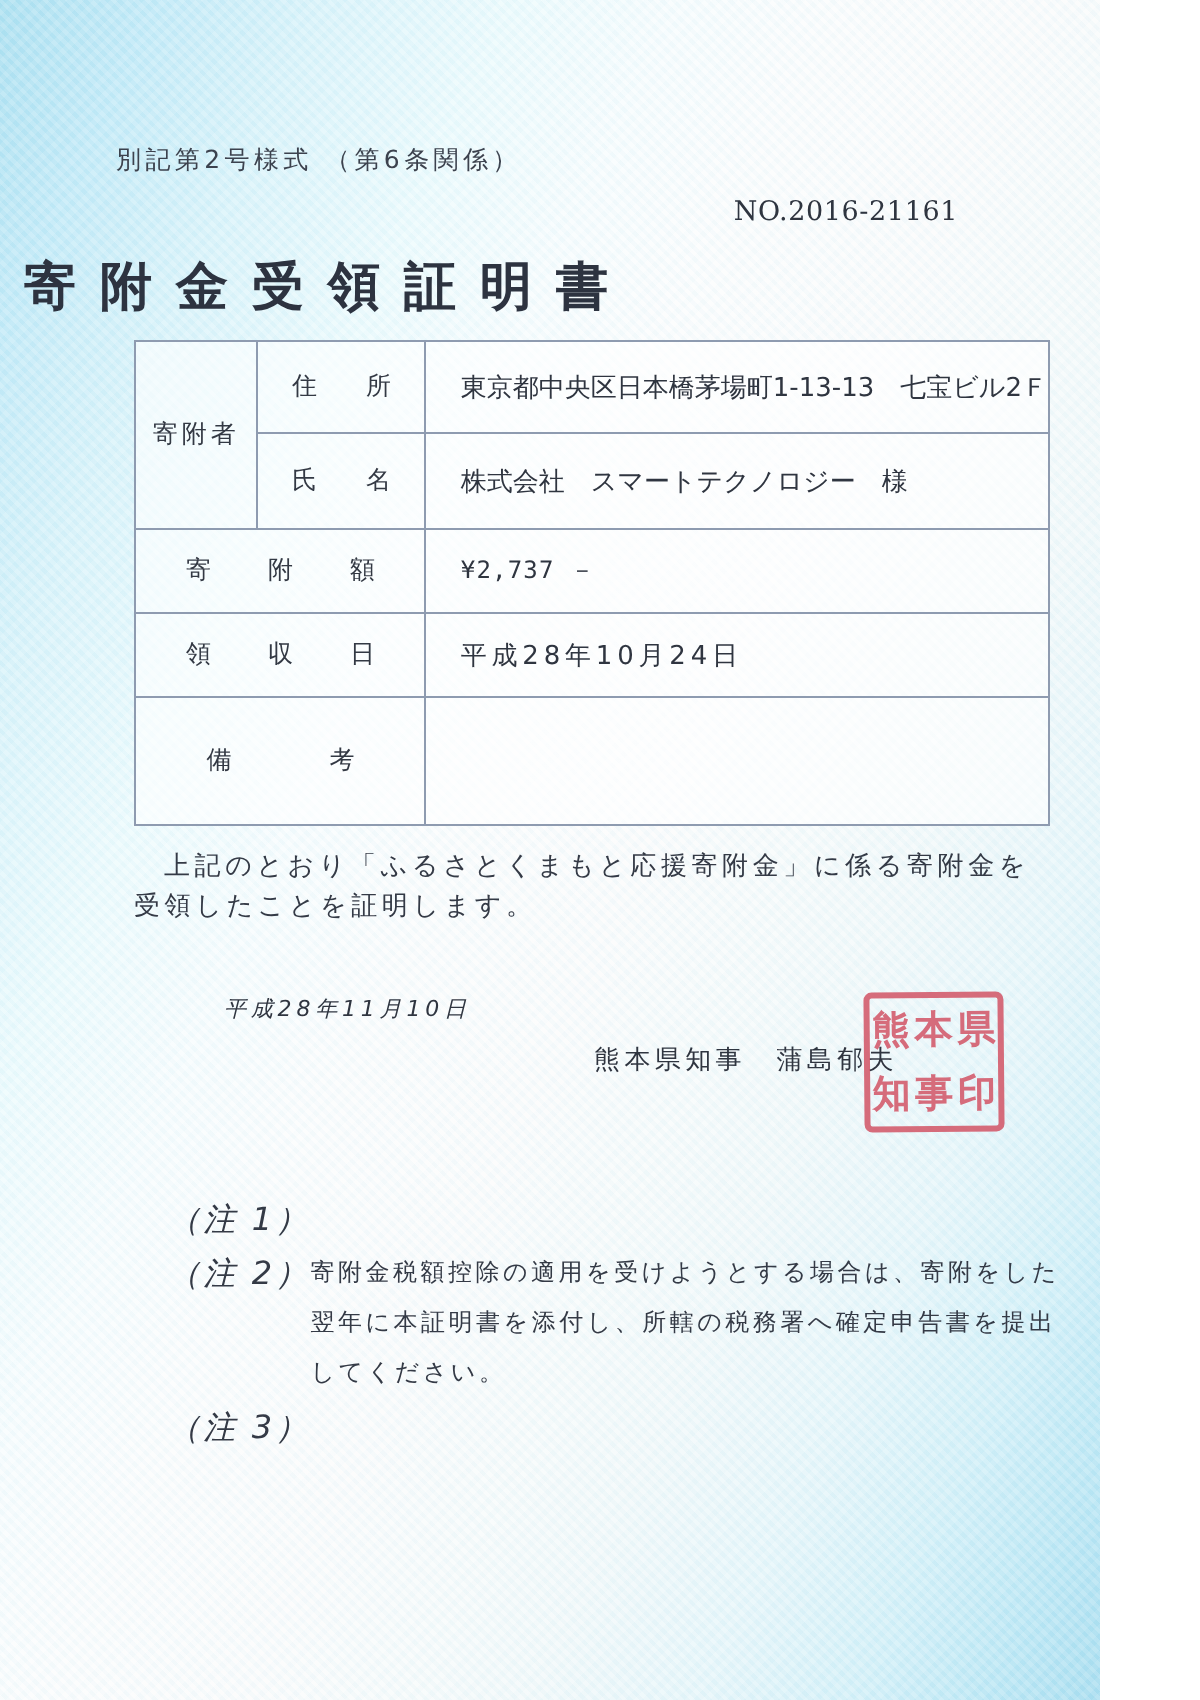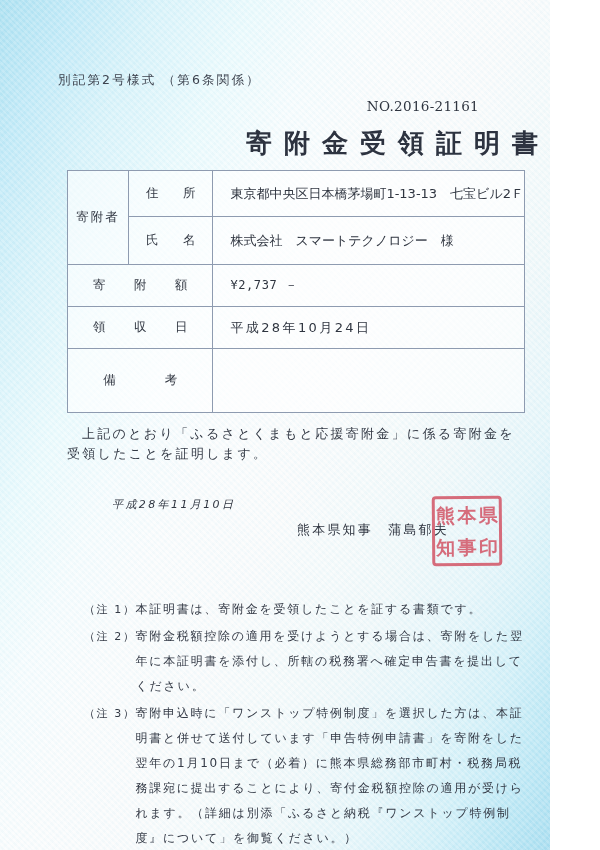--- a/index.html
+++ b/index.html
@@ -72,21 +72,21 @@
     font-size: 13.5px;
     letter-spacing: .3px;
     color: #2f3540;
     white-space: nowrap;
   }
   .doc-title {
     position: absolute;
     left: 0;
     right: 0;
     top: 126px;
-    text-align: right;
+    text-align: left;
     font-size: 26px;
     font-weight: 700;
     letter-spacing: 12px;
     text-indent: 12px;
     color: #2d3340;
     white-space: nowrap;
   }
 
   
   .table {
@@ -223,25 +223,26 @@
     left: 84px;
     top: 597px;
     width: 448px;
   }
   .note {
     display: flex;
     margin-bottom: 2px;
   }
   .note-mark {
     flex: 0 0 auto;
-    font-size: 11px;
+    font-size: 16px;
     line-height: 25px;
     letter-spacing: 1.6px;
     color: #343a46;
     white-space: nowrap;
+    font-style: italic;
   }
   .note-body {
     flex: 1 1 auto;
     font-size: 12px;
     line-height: 25px;
     letter-spacing: 1.75px;
     color: #343a46;
   }
 </style>
 </head>
@@ -290,26 +291,24 @@
       <span>本</span>
       <span>県</span>
       <span>知</span>
       <span>事</span>
       <span>印</span>
     </div>
 
     <div class="notes">
       <div class="note">
         <span class="note-mark">（注 1）</span>
-        <span class="note-body">本証明書は、寄附金を受領したことを証する書類です。</span>
       </div>
       <div class="note">
         <span class="note-mark">（注 2）</span>
         <span class="note-body">寄附金税額控除の適用を受けようとする場合は、寄附をした翌年に本証明書を添付し、所轄の税務署へ確定申告書を提出してください。</span>
       </div>
       <div class="note">
         <span class="note-mark">（注 3）</span>
-        <span class="note-body">寄附申込時に「ワンストップ特例制度」を選択した方は、本証明書と併せて送付しています「申告特例申請書」を寄附をした翌年の1月10日まで（必着）に熊本県総務部市町村・税務局税務課宛に提出することにより、寄付金税額控除の適用が受けられます。（詳細は別添「ふるさと納税『ワンストップ特例制度』について」を御覧ください。）</span>
       </div>
     </div>
 
   </div>
 </div>
 
 </body></html>

